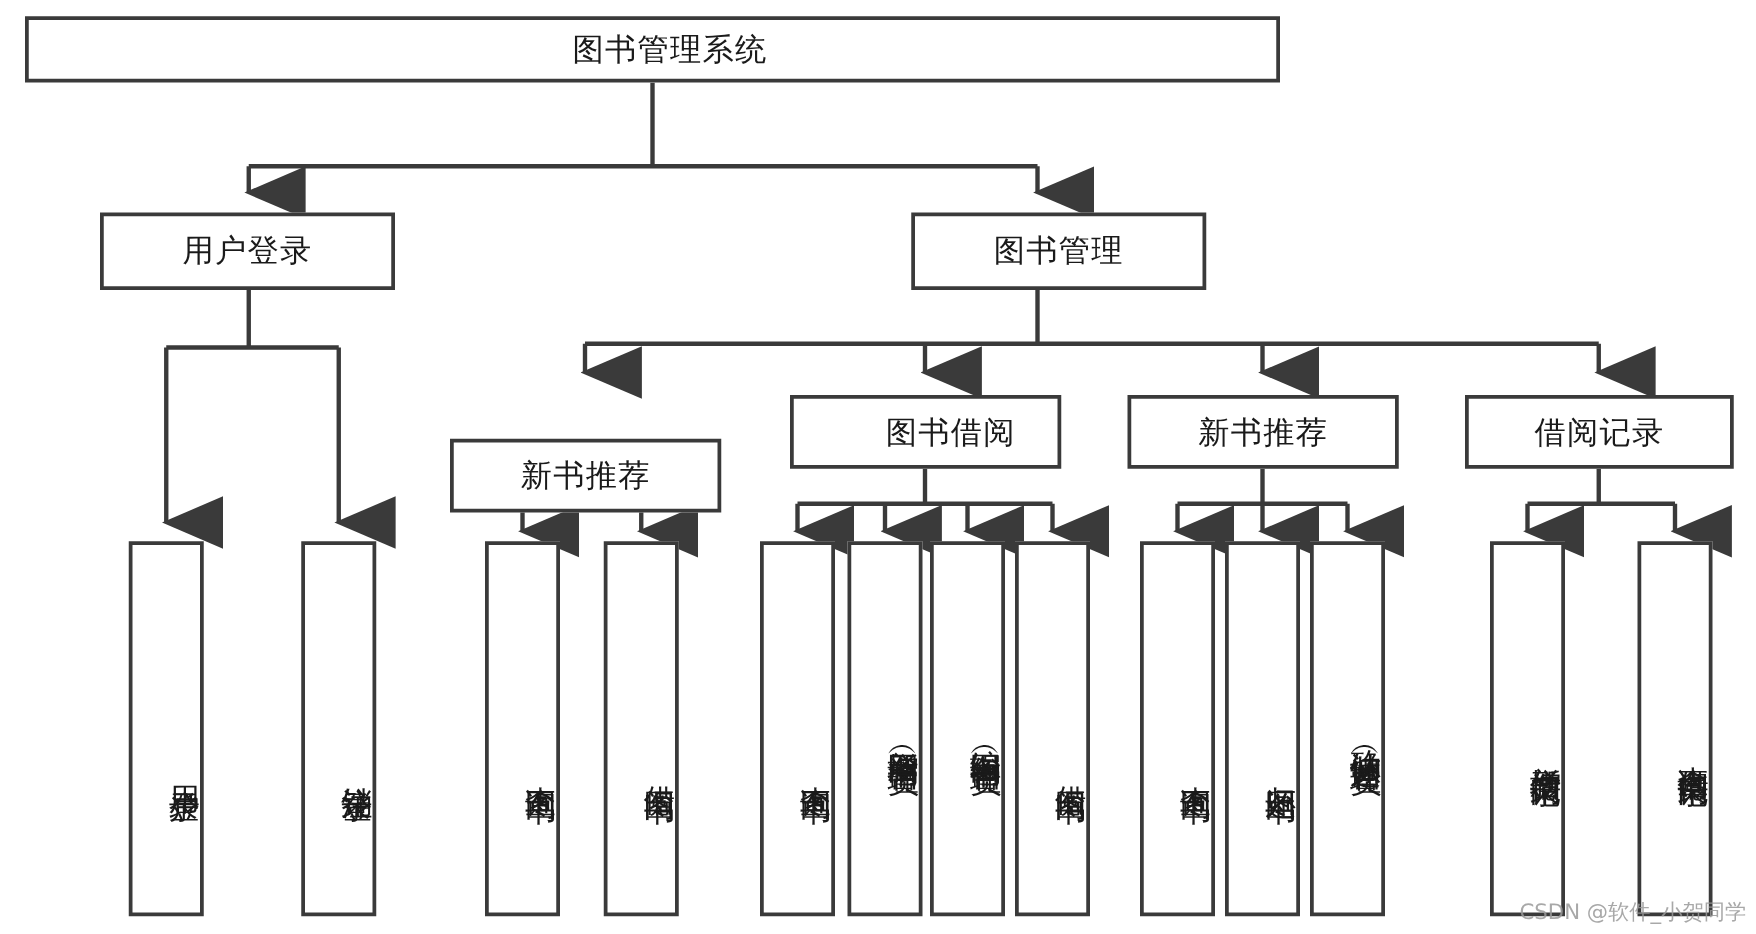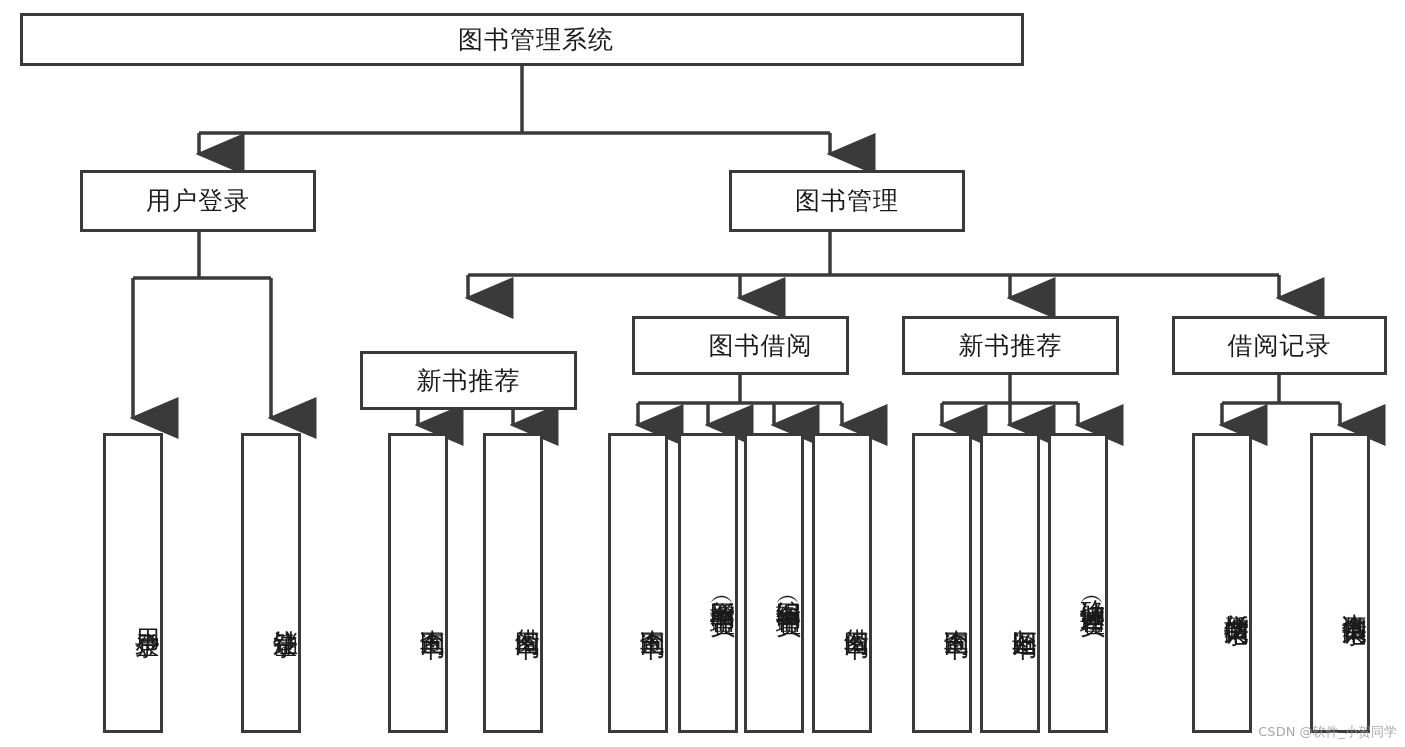--- a/index.html
+++ b/index.html
@@ -58,21 +58,21 @@
     left: 0;
     top: 0;
     width: 1405px;
     height: 747px;
     pointer-events: none;
   }
   .watermark {
     position: absolute;
     right: 8px;
     bottom: 6px;
-    font-size: 13px;
+    font-size: 17px;
     color: #9a9a9a;
     opacity: 0.85;
     white-space: nowrap;
     font-family: "DejaVu Sans", "Liberation Sans", sans-serif;
   }
 </style>
 </head>
 <body>
 
 <div id="diagram">

